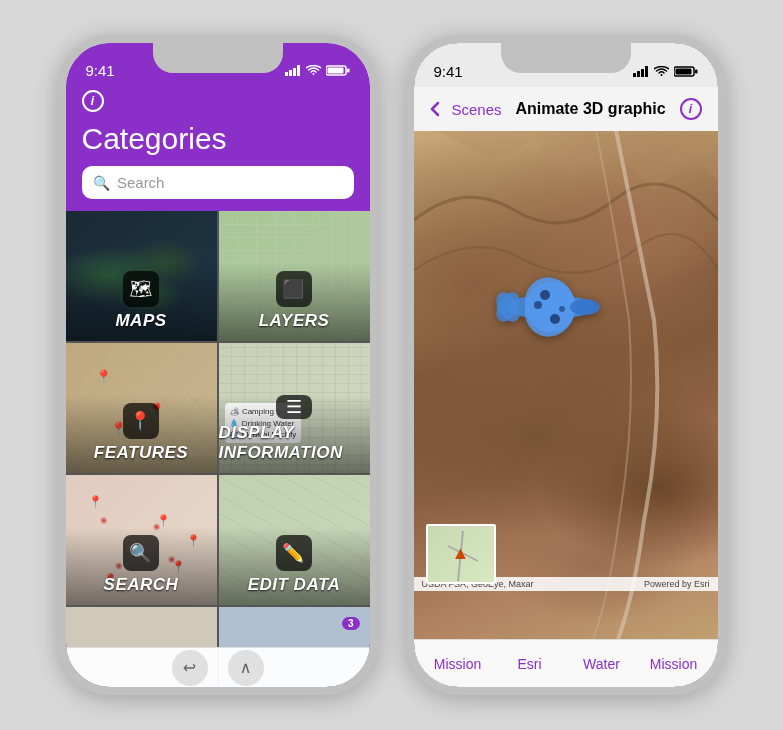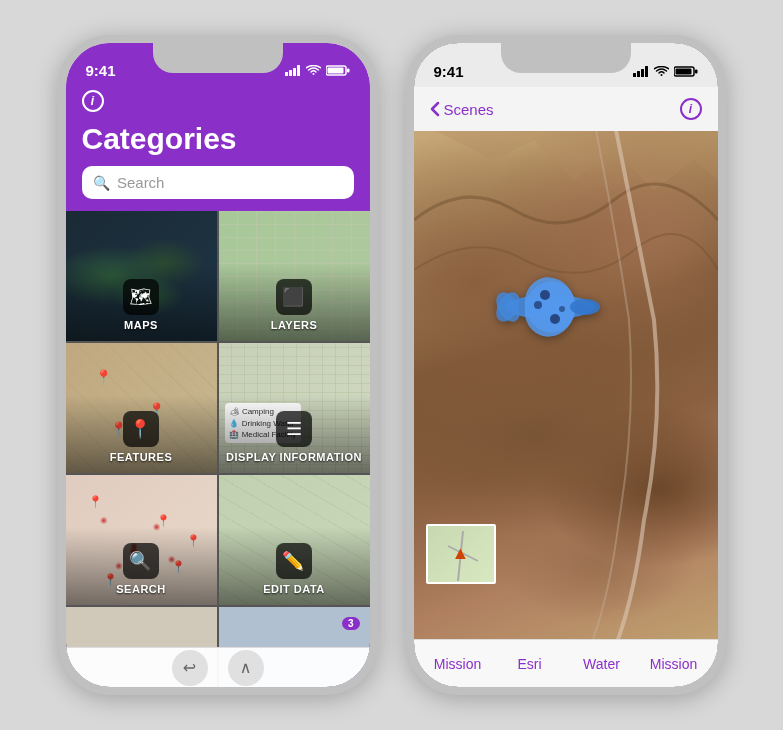--- a/index.html
+++ b/index.html
@@ -62,21 +62,21 @@
       display: flex;
       align-items: center;
       justify-content: space-between;
       padding: 12px 20px 0;
       font-size: 13px;
       font-weight: 600;
     }
 
     .status-bar-time {
       font-size: 15px;
-      font-weight: 700;
+      font-weight: 400;
     }
 
     .status-icons {
       display: flex;
       gap: 5px;
       align-items: center;
     }
 
     
     .left-phone .phone-screen {
@@ -112,21 +112,21 @@
       justify-content: center;
       color: white;
       font-size: 12px;
       font-style: italic;
       font-weight: 600;
     }
 
     .page-title-text {
       color: white;
       font-size: 30px;
-      font-weight: 700;
+      font-weight: 400;
     }
 
     .search-bar {
       background: white;
       border-radius: 10px;
       display: flex;
       align-items: center;
       padding: 8px 12px;
       gap: 6px;
     }
@@ -185,25 +185,26 @@
       display: flex;
       align-items: center;
       justify-content: center;
       color: white;
       font-size: 18px;
       margin-bottom: 4px;
     }
 
     .grid-cell-label {
       color: white;
-      font-size: 11px;
+      font-size: 17px;
       font-weight: 700;
       text-transform: uppercase;
       letter-spacing: 0.5px;
       text-shadow: 0 1px 2px rgba(0,0,0,0.8);
+      font-style: italic;
     }
 
     
     .bg-world-map {
       background: #1a3a4a;
       position: relative;
     }
     .bg-world-map::after {
       content: '';
       position: absolute;
@@ -369,21 +370,21 @@
       justify-content: space-between;
       padding: 0 16px;
       z-index: 10;
     }
 
     .nav-back {
       display: flex;
       align-items: center;
       color: #8b2fc9;
       font-size: 15px;
-      gap: 4px;
+      gap: 12px;
     }
 
     .nav-title {
       color: #000;
       font-size: 16px;
       font-weight: 600;
     }
 
     .nav-info {
       width: 22px;
@@ -675,20 +676,21 @@
         </div>
       </div>
 
       <div class="nav-bar">
         <div class="nav-back">
           <svg width="10" height="16" viewBox="0 0 10 16">
             <path d="M8 2 L2 8 L8 14" stroke="#8b2fc9" stroke-width="2.5" fill="none" stroke-linecap="round" stroke-linejoin="round"></path>
           </svg>
           <span>Scenes</span>
         </div>
+        <span class="nav-title">Animate 3D graphic</span>
         <div class="nav-info">i</div>
       </div>
 
       <div class="map-view" style="top:88px;bottom:48px;">
 
         <div class="terrain-bg" style="position:absolute;inset:0;"></div>
 
         <svg class="terrain-svg" viewBox="0 0 304 530" preserveAspectRatio="xMidYMid slice" style="position:absolute;inset:0;">
 
           <path d="M0 0 L80 40 L120 20 L160 60 L200 30 L240 70 L280 40 L304 60 L304 0 Z" fill="rgba(180,140,100,0.3)"></path>
@@ -724,20 +726,24 @@
             <div style="width:100%;height:100%;background:linear-gradient(135deg, #c8d8b0, #d8e8c0);position:relative;">
               <svg width="70" height="60" viewBox="0 0 70 60" style="position:absolute;inset:0;">
                 <path d="M35 5 L30 55" stroke="#aaa" stroke-width="2" fill="none"></path>
                 <path d="M20 20 L50 35" stroke="#aaa" stroke-width="1.5" fill="none"></path>
               </svg>
               <span class="minimap-arrow" style="color:#cc4400;font-size:18px;position:absolute;top:30%;left:50%;transform:translateX(-50%);">▲</span>
             </div>
           </div>
         </div>
 
+        <div class="map-attribution">
+          <span>USDA FSA, GeoEye, Maxar</span>
+          <span>Powered by Esri</span>
+        </div>
       </div>
 
       <div class="tab-bar">
         <span class="tab-item">Mission</span>
         <span class="tab-item">Esri</span>
         <span class="tab-item">Water</span>
         <span class="tab-item">Mission</span>
       </div>
 
     </div>

